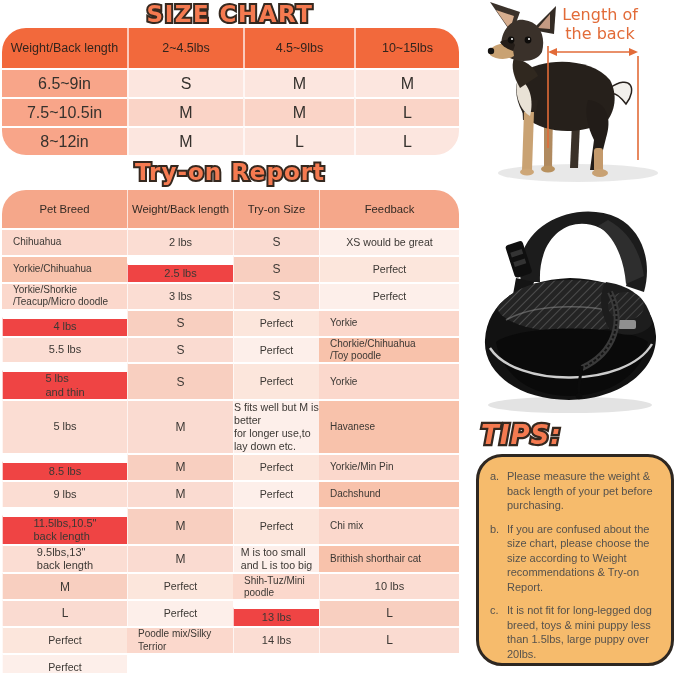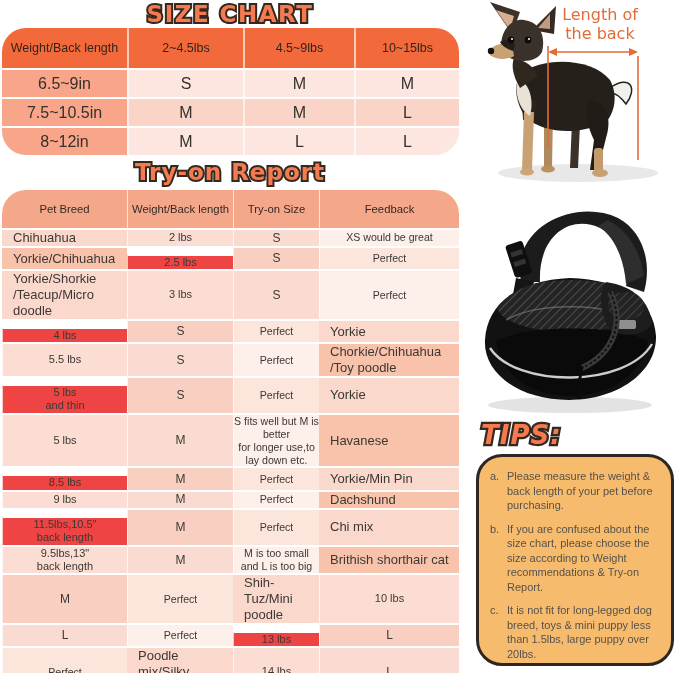--- a/index.html
+++ b/index.html
@@ -21,23 +21,23 @@
   .rlt{background:#FCE6DF;}
   .rdk{background:#FAD4C7;}
   .bl{border-left:2px solid rgba(255,255,255,0.65);}
 
   
   .ttable{position:absolute;left:2px;top:190px;width:457px;height:490px;display:grid;
           grid-template-columns:125px 106px 86px 140px;grid-template-rows:38px repeat(15,1fr);
           border-radius:24px 24px 0 0;overflow:hidden;}
   .ttable .th{background:#F5A78A;display:flex;align-items:center;justify-content:center;
               font-size:11.3px;color:#332a24;white-space:nowrap;}
-  .tc{display:flex;align-items:center;justify-content:center;text-align:center;font-size:11px;
+  .tc{display:flex;align-items:center;justify-content:center;text-align:left;font-size:11px;
       color:#3c3834;border-top:2px solid #fff;white-space:pre-line;line-height:1.22;}
-  .tc.c1{justify-content:flex-start;text-align:left;padding-left:11px;font-size:13px;}
+  .tc.c1{justify-content:flex-start;text-align:left;padding-left:11px;font-size:10px;}
   .tc.c3{font-size:12px;}
   .tc.c4{font-size:10.6px;}
   .c2,.c3,.c4{border-left:1.5px solid rgba(255,255,255,0.7);}
   .lt.c1{background:#FBD8CC;}.lt.c2{background:#FBDDD3;}.lt.c3{background:#FADBD1;}.lt.c4{background:#FDEFEA;}
   .dk.c1{background:#F8C2AB;}.dk.c2{background:#ef4444;margin-top:8px;}.dk.c3{background:#F8CFC0;}.dk.c4{background:#FCE6DC;}
 
   
   .dog-svg{position:absolute;left:460px;top:0;}
   .bag-svg{position:absolute;left:458px;top:190px;}
   .tips-box{position:absolute;left:476px;top:454px;width:198px;height:212px;background:#F6BB6C;

